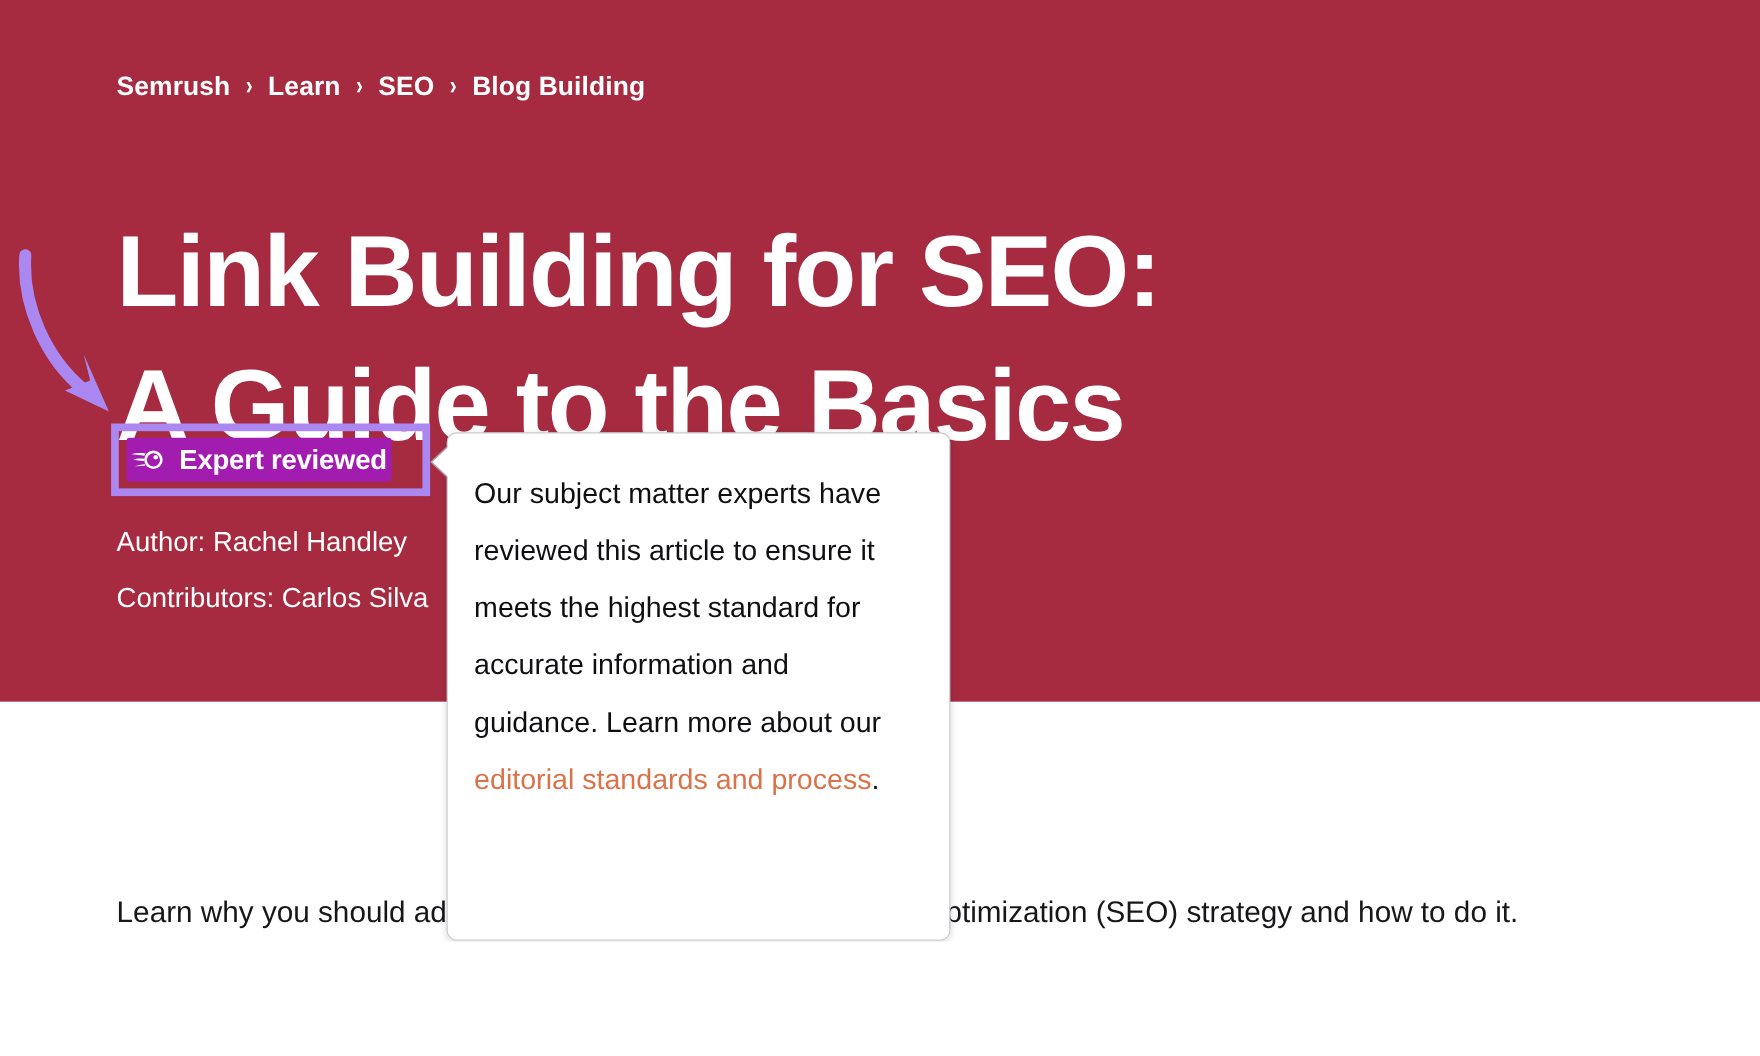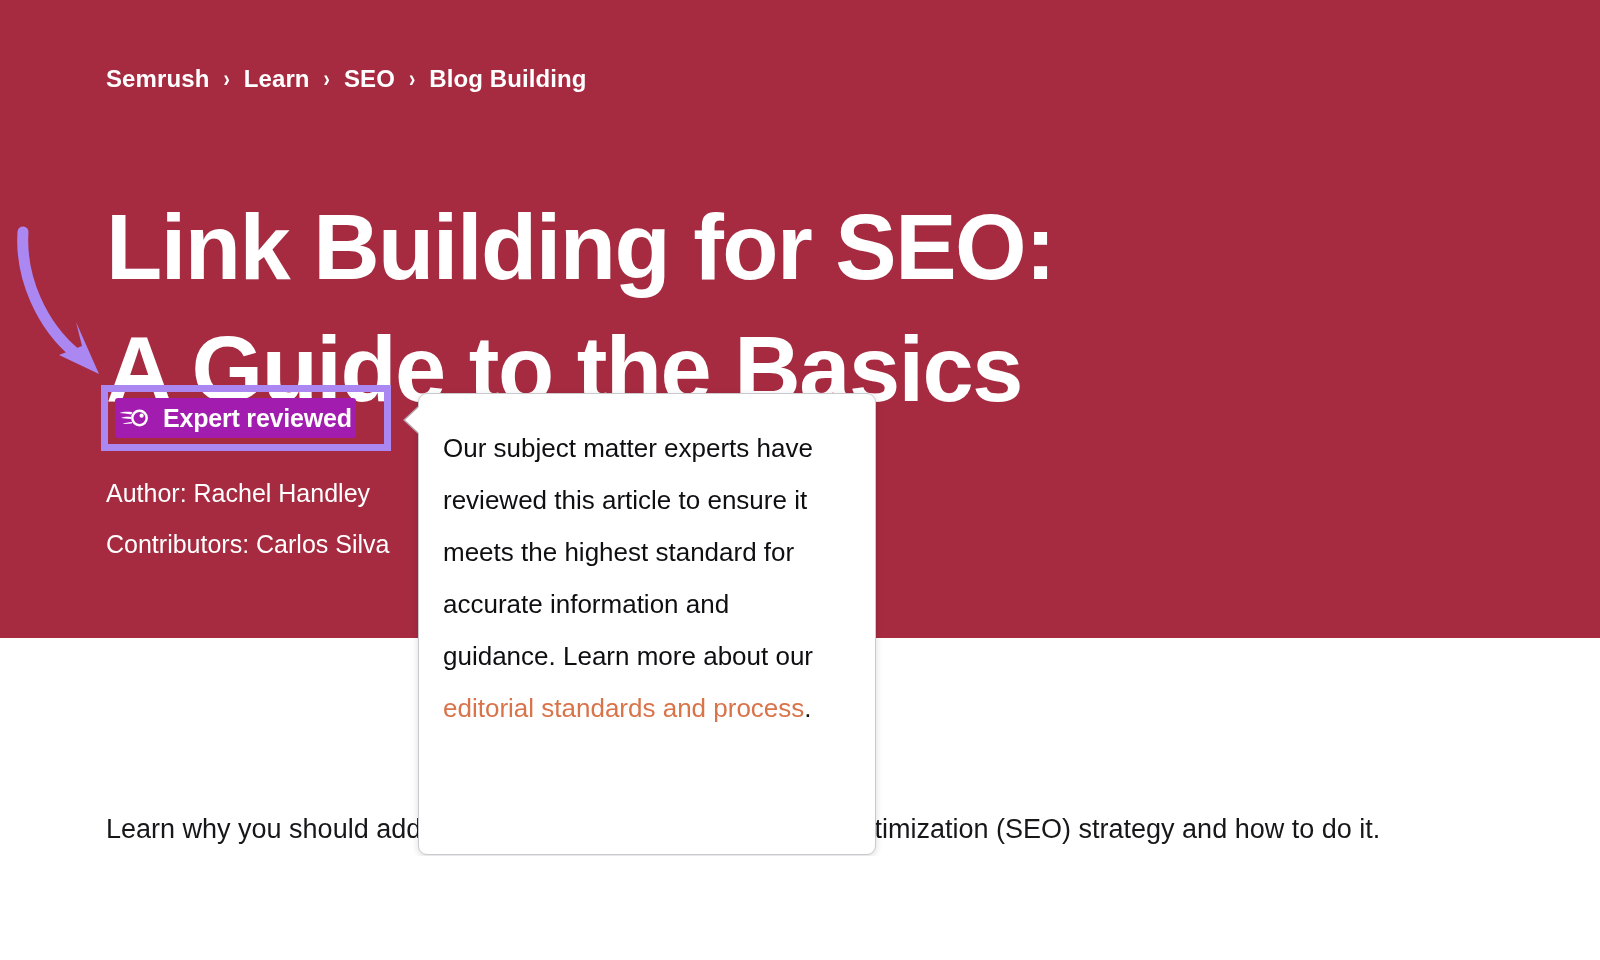--- a/index.html
+++ b/index.html
@@ -163,21 +163,20 @@
     left: 406px;
     top: 393px;
     width: 458px;
     height: 462px;
     background: #ffffff;
     border: 1px solid #c9c9cf;
     border-radius: 9px;
     box-sizing: border-box;
     box-shadow: 0 2px 7px rgba(0,0,0,0.14);
     z-index: 40;
-    margin-left: 12px;
   }
   .tooltip-arrow {
     position: absolute;
     left: -14px;
     top: 12px;
     width: 0;
     height: 0;
     border-top: 14px solid transparent;
     border-bottom: 14px solid transparent;
     border-right: 15px solid #ffffff;

